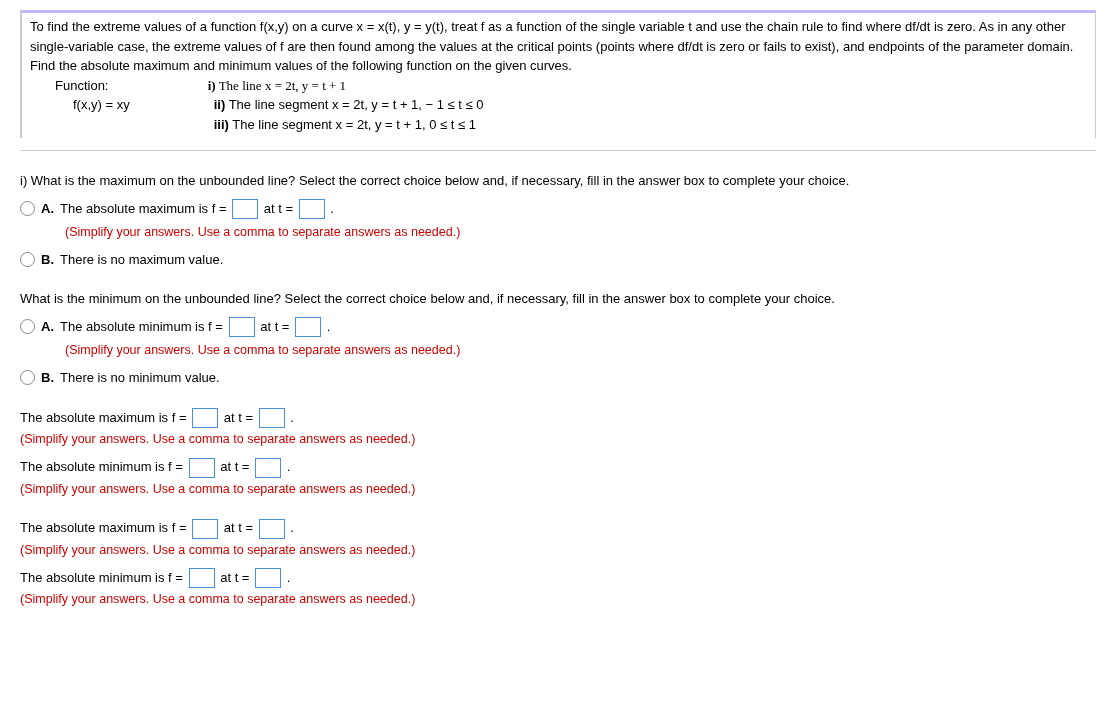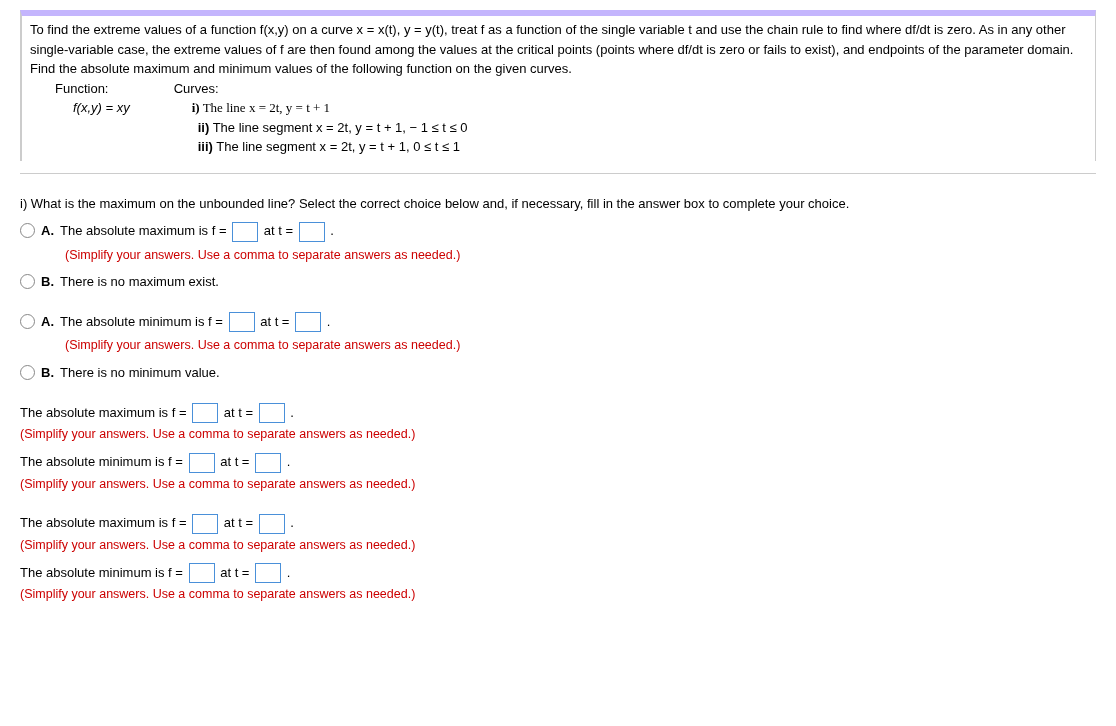--- a/index.html
+++ b/index.html
@@ -6,34 +6,34 @@
     font-family: Arial, sans-serif;
     font-size: 13px;
     color: #000;
     margin: 0;
     padding: 10px 20px;
     line-height: 1.5;
     background: #fff;
   }
   .problem-statement {
     border-left: 2px solid #ccc;
-    border-top: 6px solid #c4b5fd;
+    border-top: 3px solid #c4b5fd;
     border-right: 1px solid #ccc;
     padding: 4px 8px;
     margin-bottom: 12px;
     position: relative;
   }
   .rule {
     border-top: 1px solid #ccc;
     margin: 10px 0;
   }
   .setup {
     margin-left: 25px;
     display: flex;
-    gap: 44px;
+    gap: 60px;
   }
   .bold {
     font-weight: bold;
   }
   .question-block {
     margin: 20px 0;
   }
   .answer-option {
     display: flex;
     align-items: flex-start;
@@ -75,24 +75,23 @@
   }
 </style>
 </head>
 <body>
 
 <div class="problem-statement">
   <div>To find the extreme values of a function f(x,y) on a curve x = x(t), y = y(t), treat f as a function of the single variable t and use the chain rule to find where df/dt is zero. As in any other single-variable case, the extreme values of f are then found among the values at the critical points (points where df/dt is zero or fails to exist), and endpoints of the parameter domain. Find the absolute maximum and minimum values of the following function on the given curves.</div>
   <div class="setup">
     <div>
       <div>Function:</div>
-      <div style="margin-left:18px;font-style:italic;">f(x,y) = xy</div>
+      <div style="margin-left:18px;">f(x,y) = xy</div>
     </div>
     <div>
-      <div>Curves:</div>
       <div style="margin-left:18px;font-family:Liberation Serif, serif;"><span class="bold">i)</span>  The line x = 2t, y = t + 1</div>
       <div style="margin-left:24px;text-align:right;"><span class="bold">ii)</span> The line segment x = 2t, y = t + 1,  − 1 ≤ t ≤ 0</div>
       <div style="margin-left:12px;padding-left:12px;"><span class="bold">iii)</span> The line segment x = 2t, y = t + 1, 0 ≤ t ≤ 1</div>
     </div>
   </div>
 </div>
 
 <div class="rule"></div>
 
 <div class="question-block">
@@ -107,25 +106,26 @@
       <span> at t =</span>
       <span class="input-box"></span>
       <span>.</span>
     </span>
   </div>
   <div class="hint">(Simplify your answers. Use a comma to separate answers as needed.)</div>
 
   <div class="answer-option">
     <span class="radio"></span>
     <span class="opt-label">B.</span>
-    <span>There is no maximum exist.</span>
+    <span>There is no maximum value.</span>
   </div>
 </div>
 
 <div class="question-block">
+  <div>What is the minimum on the unbounded line? Select the correct choice below and, if necessary, fill in the answer box to complete your choice.</div>
 
   <div class="answer-option">
     <span class="radio"></span>
     <span class="opt-label">A.</span>
     <span>
       <span>The absolute minimum is f =</span>
       <span class="input-box"></span>
       <span> at t =</span>
       <span class="input-box"></span>
       <span>.</span>

